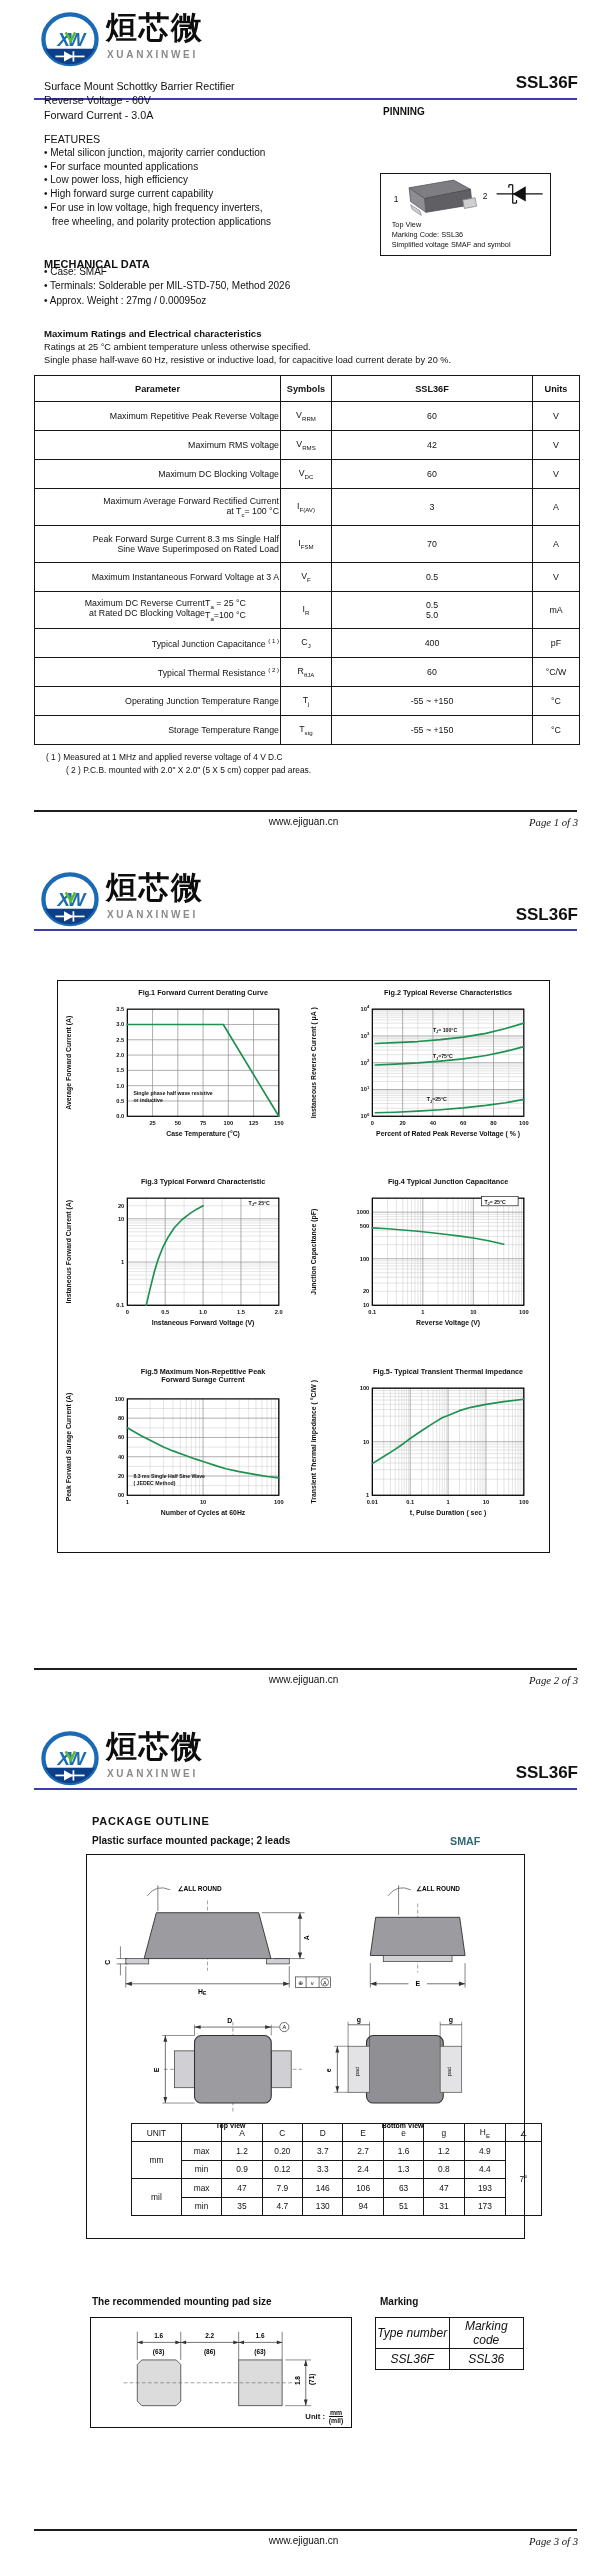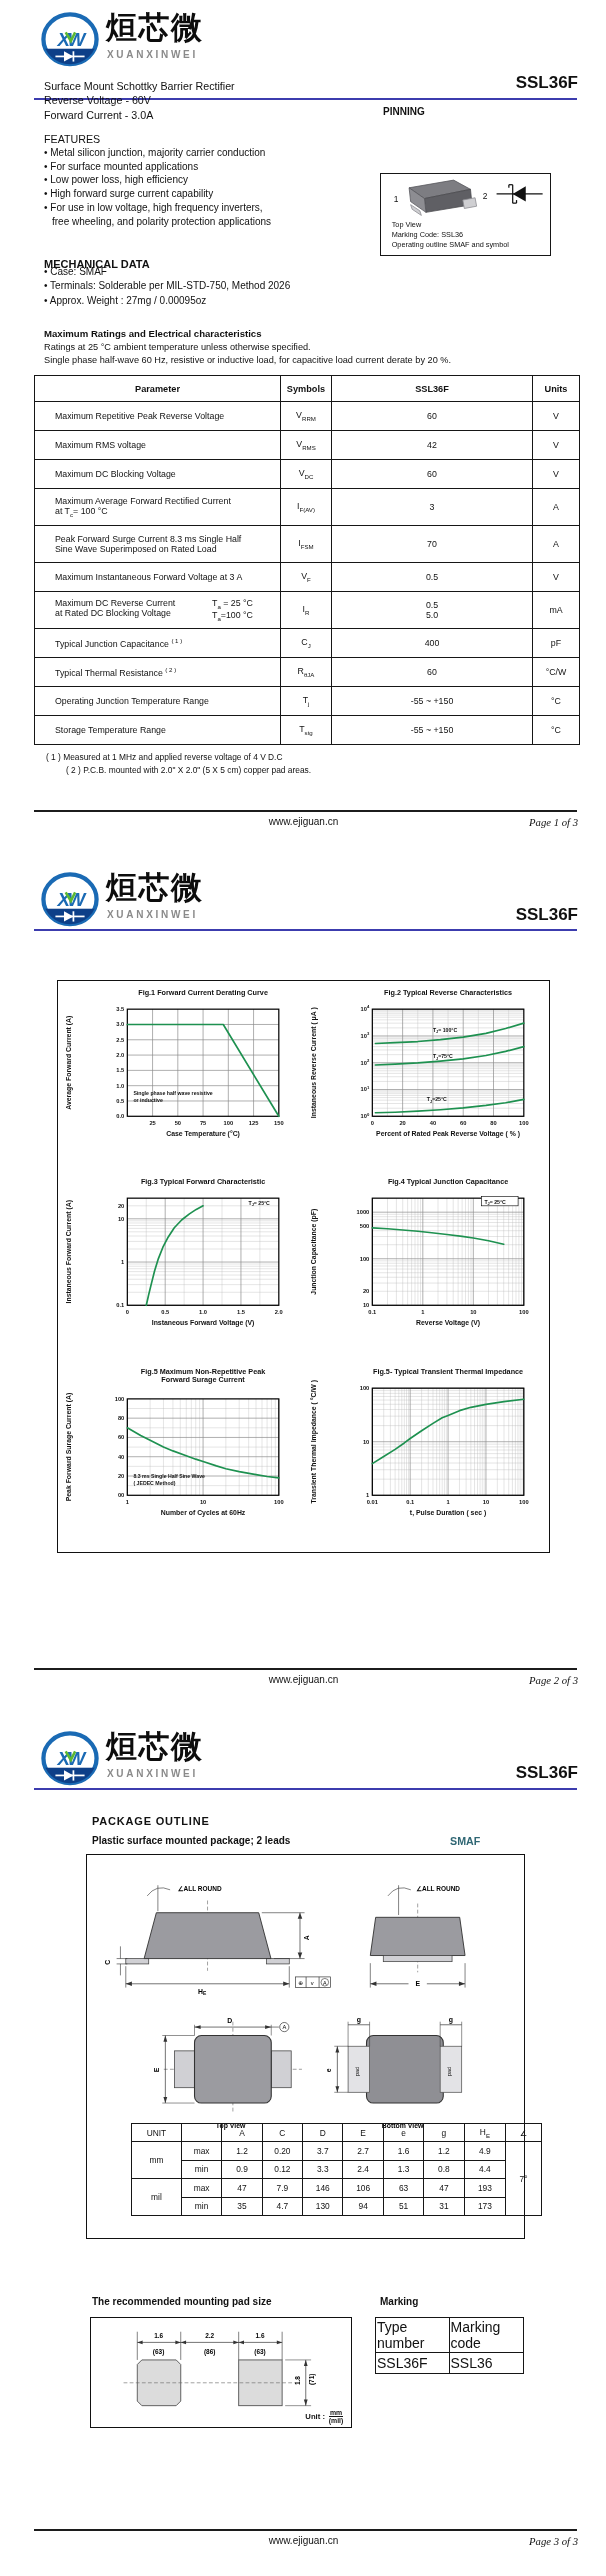--- a/index.html
+++ b/index.html
@@ -10,25 +10,25 @@
   .rule{position:absolute;height:2.3px;background:#3c3cae;}
   .fline{position:absolute;height:2.3px;background:#1c1c1c;}
   .furl{font-size:10px;color:#111;text-align:center;width:100%;}
   .fpage{font-family:"Liberation Serif",serif;font-style:italic;font-size:10.7px;}
   .logo-cjk{font-size:31px;font-weight:bold;letter-spacing:1.5px;color:#0d0d0d;line-height:1;}
   .logo-latin{font-size:10px;color:#8a8a8a;letter-spacing:2.7px;font-weight:bold;}
   .part{font-size:17px;font-weight:bold;}
   table{border-collapse:collapse;}
   .rtable td,.rtable th{border:1.1px solid #161616;font-size:8.8px;text-align:center;vertical-align:middle;}
   .rtable th{font-weight:bold;font-size:9.2px;}
-  .rtable .param{text-align:left;padding-left:20px;}
+  .rtable .param{text-align:right;padding-left:13px;}
   .ptable td,.ptable th{border:1.1px solid #161616;font-size:9.2px;font-weight:normal;text-align:center;vertical-align:middle;}
   .ptable .dsc{text-align:left;padding-left:13.8px;}
   .dtable td,.dtable th{border:1.1px solid #161616;font-size:8.4px;font-weight:normal;text-align:center;vertical-align:middle;}
-  .mtable td,.mtable th{border:1.1px solid #161616;font-size:14px;font-weight:normal;text-align:left;vertical-align:middle;}
+  .mtable td,.mtable th{border:1.1px solid #161616;font-size:12px;font-weight:normal;text-align:center;vertical-align:middle;font-style:italic;}
   sub{font-size:6.1px;}
   sup{font-size:6.1px;}
   .boxed{border:1.1px solid #161616;}
   .fig-host{position:absolute;width:241px;height:187px;}
   svg text{font-family:"Liberation Sans",sans-serif;}
 </style>
 </head>
 <body>
 
 <div id="doc">
@@ -82,21 +82,21 @@
         <polygon points="186,12 186,32 169,22" fill="#111" stroke="none"></polygon>
         <line x1="169" y1="10" x2="169" y2="34"></line>
         <line x1="169" y1="10" x2="164" y2="10"></line>
           <line x1="164" y1="10" x2="164" y2="14"></line>
         <line x1="169" y1="34" x2="174" y2="34"></line>
           <line x1="174" y1="34" x2="174" y2="30"></line>
       </g>
     </svg>
     <div class="abs" style="left:10.7px;top:46px;font-size:7.3px;">Top View</div>
     <div class="abs" style="left:10.7px;top:56px;font-size:7.3px;">Marking Code: SSL36</div>
-    <div class="abs" style="left:10.7px;top:66px;font-size:7.3px;">Operating outline SMAF and symbol</div>
+    <div class="abs" style="left:10.7px;top:66px;font-size:7.3px;">Simplified voltage SMAF and symbol</div>
   </div>
 
   <div class="abs b" style="left:44px;top:258px;font-size:11px;">MECHANICAL DATA</div>
   <div class="abs" style="left:44px;top:266px;font-size:10px;">• Case: SMAF</div>
   <div class="abs" style="left:44px;top:280px;font-size:10px;">• Terminals: Solderable per MIL-STD-750, Method 2026</div>
   <div class="abs" style="left:44px;top:295px;font-size:10px;">• Approx. Weight : 27mg  /  0.00095oz</div>
 
   <div class="abs b" style="left:44px;top:328px;font-size:9.6px;">Maximum Ratings and Electrical characteristics</div>
   <div class="abs" style="left:44px;top:342px;font-size:9.2px;">Ratings at 25 °C ambient temperature unless otherwise specified.</div>
   <div class="abs" style="left:44px;top:355px;font-size:9.2px;">Single phase half-wave 60 Hz, resistive or inductive load, for capacitive load current derate by 20 %.</div>

